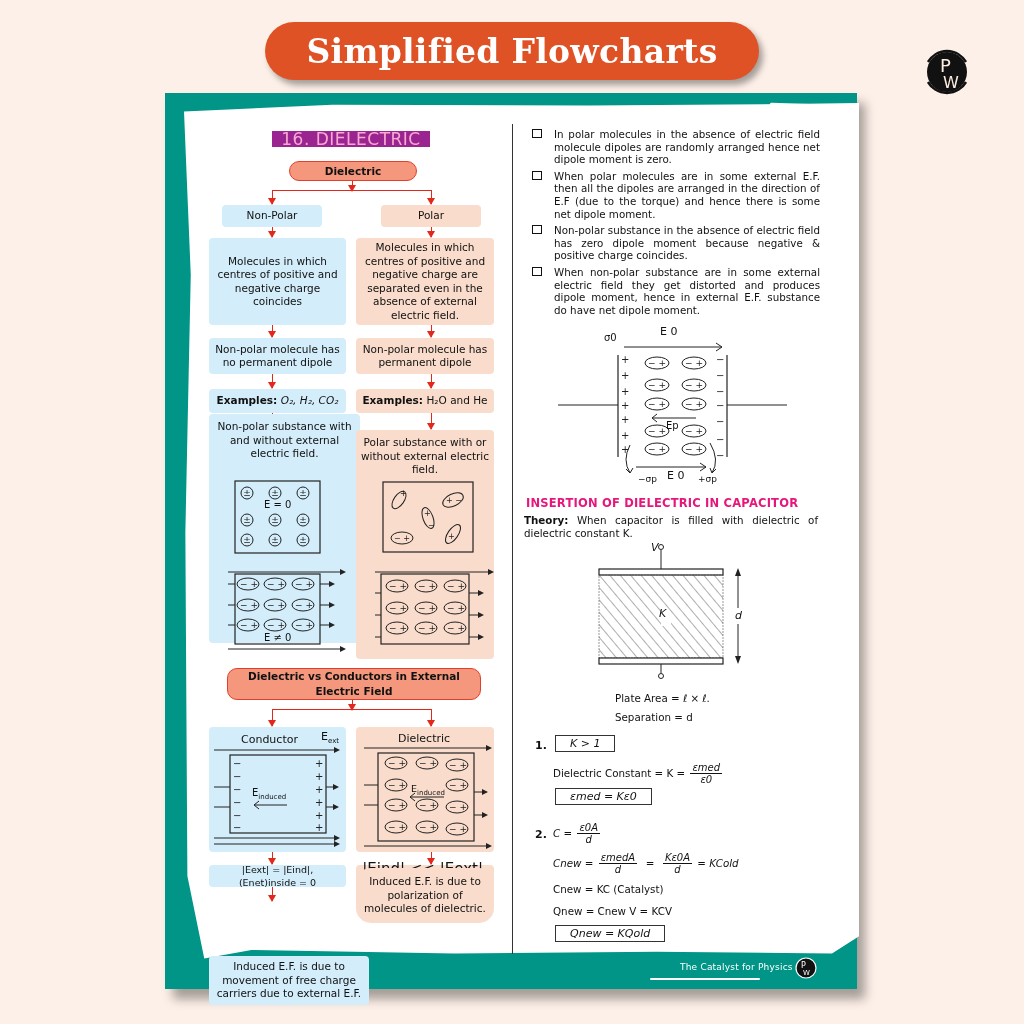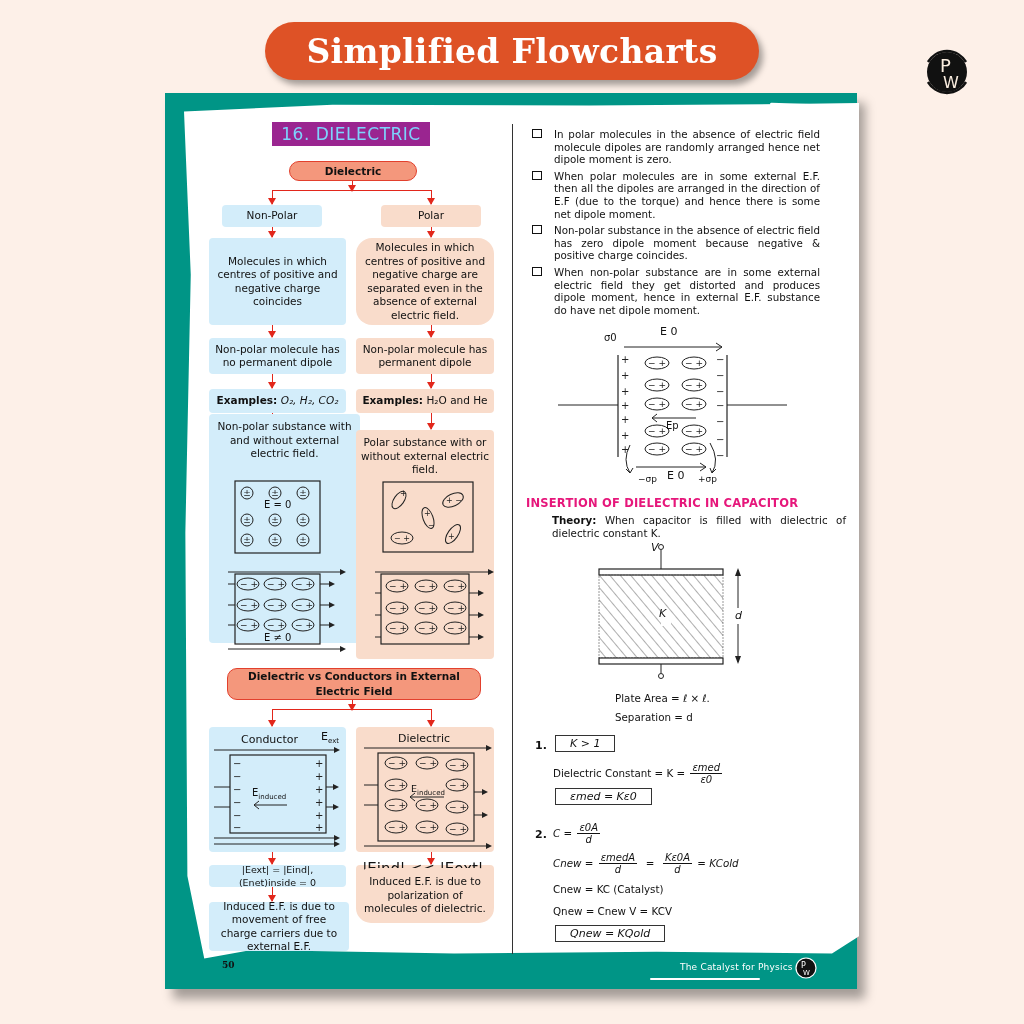--- a/index.html
+++ b/index.html
@@ -14,21 +14,21 @@
 
   .frame { position: absolute; left: 165px; top: 93px; width: 692px; height: 896px; background: #009586;
     box-shadow: 8px 10px 10px rgba(0,0,0,0.35); }
   .paper { position: absolute; left: 184px; top: 103px; width: 675px; height: 859px; background: #fff;
     clip-path: polygon(0% 1%, 22% 0.2%, 60% 0.3%, 92% 0.1%, 100% 0%, 100% 97%, 96% 99%, 70% 98.8%, 40% 99%, 10% 98.6%, 3% 99.6%, 0.5% 90%, 0.2% 50%, 1% 20%); }
   .swoosh { position: absolute; height: 3px; background: #fff; border-radius: 2px; }
   .footer-text { position: absolute; left: 680px; top: 962px; font-size: 9px; color: #fff; letter-spacing: 0.2px; }
   .footer-logo { position: absolute; left: 795px; top: 957px; width: 22px; height: 22px; }
   .page-num { position: absolute; left: 222px; top: 960px; font-family: "DejaVu Serif", serif; font-weight: bold; font-size: 9px; }
 
-  .chapter-title { position: absolute; left: 272px; top: 122px; width: 158px; height: 24px; background: #9a2590; color: #7dd3fc;
+  .chapter-title { position: absolute; left: 272px; top: 131px; width: 158px; height: 16px; background: #9a2590; color: #f9a8d4;
     font-size: 17px; display: flex; align-items: center; justify-content: center; letter-spacing: 0.5px; }
 
   .pill { position: absolute; background: #f4977c; border: 1.5px solid #e2402d; border-radius: 10px; display: flex; align-items: center; justify-content: center;
     font-size: 10.5px; font-weight: bold; text-align: center; line-height: 15px; }
   .box { position: absolute; border-radius: 4px; display: flex; align-items: center; justify-content: center; text-align: center;
     font-size: 10.5px; line-height: 13.5px; padding: 2px 4px; }
   .blue { background: #d3edfa; }
   .peach { background: #f9dccb; }
 
   .arrow { position: absolute; width: 0; border-left: 1.5px solid #e2271b; }
@@ -36,21 +36,21 @@
   .hline { position: absolute; height: 0; border-top: 1.5px solid #e2271b; }
 
   .divider { position: absolute; left: 512px; top: 124px; width: 0; height: 830px; border-left: 1px solid #333; }
 
   .bullets { position: absolute; left: 532px; top: 128px; width: 288px; }
   .bullet { display: flex; font-size: 10.3px; line-height: 12.6px; margin-bottom: 4px; text-align: justify; }
   .bullet .sq { flex: 0 0 10px; width: 9px; height: 9px; border: 1.2px solid #111; margin-top: 1px; margin-right: 12px; }
   .bullet .txt { flex: 1; }
 
   .sec-heading { position: absolute; left: 526px; top: 496px; color: #e6177b; font-weight: bold; font-size: 11.5px; letter-spacing: 0.2px; }
-  .theory { position: absolute; left: 552px; top: 514px; width: 294px; font-size: 10.3px; line-height: 13px; text-align: justify; }
+  .theory { position: absolute; left: 524px; top: 514px; width: 294px; font-size: 10.3px; line-height: 13px; text-align: justify; }
   .theory b { font-weight: bold; }
 
   .abs { position: absolute; font-size: 10.3px; }
   .formula-box { position: absolute; border: 1.2px solid #333; padding: 1px 14px; font-style: italic; font-size: 11px; }
   .frac { display: inline-flex; flex-direction: column; align-items: center; vertical-align: middle; font-size: 10px; line-height: 11px; margin: 0 2px; }
   .frac .num { border-bottom: 1px solid #111; padding: 0 2px; font-style: italic; }
   .frac .den { font-style: italic; }
   sub { font-size: 7px; }
 
   svg text { font-family: "DejaVu Sans", sans-serif; }
@@ -91,21 +91,21 @@
 <div class="hline" style="left:272px;top:190px;width:160px;"></div>
 <div class="arrow" style="left:272px;top:190px;height:14px;"></div>
 <div class="arrow" style="left:431px;top:190px;height:14px;"></div>
 
 <div class="box blue" style="left:222px;top:205px;width:100px;height:22px;">Non-Polar</div>
 <div class="box peach" style="left:381px;top:205px;width:100px;height:22px;">Polar</div>
 <div class="arrow" style="left:272px;top:227px;height:10px;"></div>
 <div class="arrow" style="left:431px;top:227px;height:10px;"></div>
 
 <div class="box blue" style="left:209px;top:238px;width:137px;height:87px;">Molecules in which centres of positive and negative charge coincides</div>
-<div class="box peach" style="left:356px;top:238px;width:138px;height:87px;border-radius:16px;">Molecules in which centres of positive and negative charge are separated even in the absence of external electric field.</div>
+<div class="box peach" style="left:356px;top:238px;width:138px;height:87px;">Molecules in which centres of positive and negative charge are separated even in the absence of external electric field.</div>
 <div class="arrow" style="left:272px;top:325px;height:12px;"></div>
 <div class="arrow" style="left:431px;top:325px;height:12px;"></div>
 
 <div class="box blue" style="left:209px;top:338px;width:137px;height:36px;">Non-polar molecule has no permanent dipole</div>
 <div class="box peach" style="left:356px;top:338px;width:138px;height:36px;">Non-polar molecule has permanent dipole</div>
 <div class="arrow" style="left:272px;top:374px;height:14px;"></div>
 <div class="arrow" style="left:431px;top:374px;height:14px;"></div>
 
 <div class="box blue" style="left:209px;top:389px;width:137px;height:24px;">
   <b>Examples:</b>&nbsp;<i>O₂, H₂, CO₂</i>
@@ -327,21 +327,21 @@
 </div>
 
 <div class="arrow" style="left:272px;top:852px;height:12px;"></div>
 <div class="arrow" style="left:431px;top:852px;height:12px;"></div>
 
 <div class="box blue" style="left:209px;top:865px;width:137px;height:22px;font-size:9.5px;">|Eext| = |Eind|, (Enet)inside = 0</div>
 <div class="box peach" style="left:356px;top:865px;width:138px;height:22px;font-size:15px;">|Eind| &lt;&lt; |Eext|, (Enet)inside ≠ 0</div>
 <div class="arrow" style="left:272px;top:887px;height:14px;"></div>
 <div class="arrow" style="left:431px;top:887px;height:14px;"></div>
 
-<div class="box blue" style="left:209px;top:902px;width:140px;height:49px;">Induced E.F. is due to movement of free charge carriers due to external E.F.</div>
+<div class="box blue" style="left:209px;top:956px;width:160px;height:49px;">Induced E.F. is due to movement of free charge carriers due to external E.F.</div>
 <div class="box peach" style="left:356px;top:868px;width:138px;height:55px;border-radius:15px;">Induced E.F. is due to polarization of molecules of dielectric.</div>
 
 <div class="divider"></div>
 
 <div class="bullets">
   <div class="bullet">
       <span class="sq"></span>
       <span class="txt">In polar molecules in the absence of electric field molecule dipoles are randomly arranged hence net dipole moment is zero.</span>
     </div>
   <div class="bullet">

